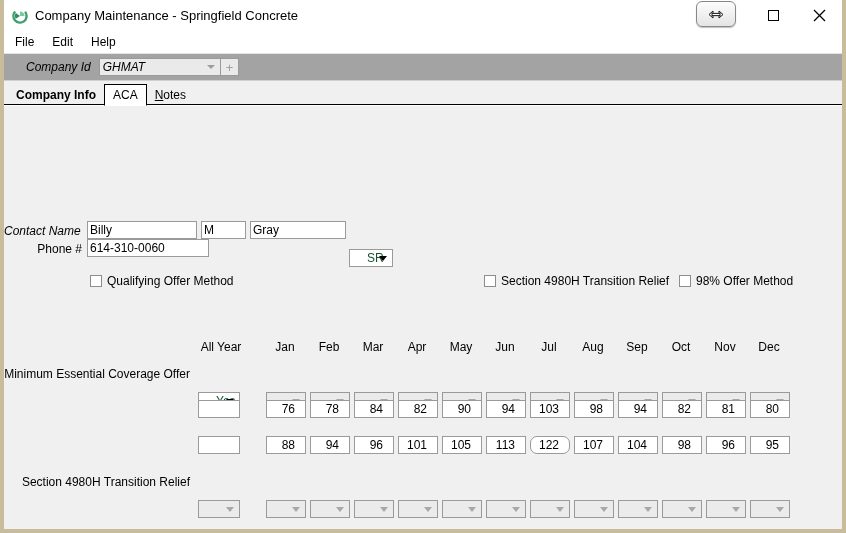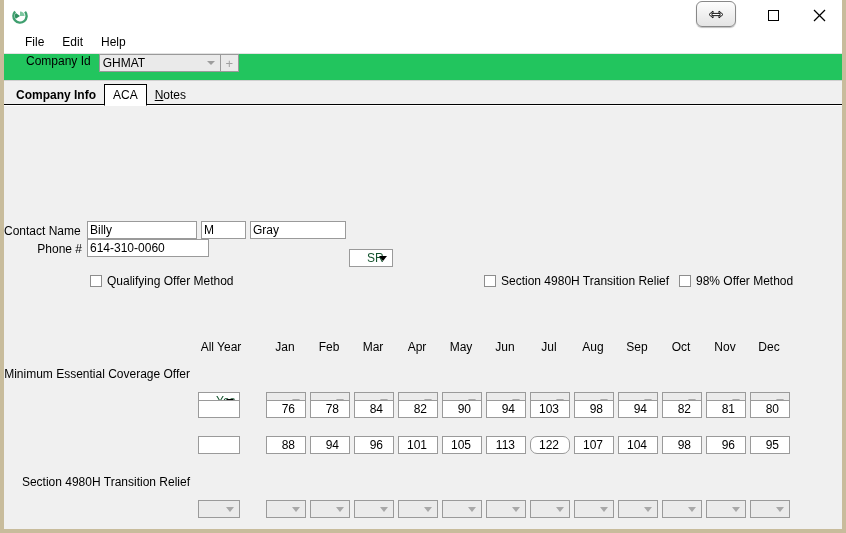--- a/index.html
+++ b/index.html
@@ -85,38 +85,40 @@
     box-shadow: 0 1px 1px rgba(0,0,0,.25);
     display: flex; align-items: center; justify-content: center;
   }
 
   
   .menubar {
     height: 22px;
     background: #ffffff;
     display: flex;
     align-items: center;
-    padding-left: 12px;
+    padding-left: 2px;
     flex: 0 0 auto;
   }
   .menu-item {
     padding: 2px 9px;
     font-size: 12px;
     color: #000;
   }
 
   
   .idstrip {
     height: 26px;
-    background: #22c55e;
+    background: #a3a3a3;
     border-top: 1px solid #e3e3e3;
     border-bottom: 1px solid #d0d0d0;
     display: flex;
+    align-items: center;
     padding-left: 22px;
     flex: 0 0 auto;
+    font-style: italic;
   }
   .idstrip .lbl { margin-right: 8px; font-size: 12px; }
   .combo-disabled {
     width: 122px; height: 18px;
     background: #eaeaea;
     border: 1px solid #9a9a9a;
     display: flex; align-items: center;
     box-sizing: border-box;
     font-size: 12px;
     padding-left: 3px;
@@ -264,20 +266,21 @@
 <div class="window">
 
   <div class="titlebar">
     <span class="app-icon">
       <svg width="16" height="16" viewBox="0 0 16 16">
         <circle cx="8" cy="8" r="6.6" fill="none" stroke="#3f9f6f" stroke-width="2.4" stroke-dasharray="30 12" transform="rotate(-40 8 8)"></circle>
         <path d="M8 3.4 A4.6 4.6 0 0 1 12.6 8 L8 8 Z" fill="#7ec7a0"></path>
         <path d="M8 8 L3.8 10.8 A4.6 4.6 0 0 1 3.9 5.0 Z" fill="#2f8f5f"></path>
       </svg>
     </span>
+    <span class="title-text">Company Maintenance - Springfield Concrete</span>
 
     <div class="win-controls">
       <div class="win-btn min">
         <span class="dash"></span>
       </div>
       <div class="win-btn max">
         <span class="sq"></span>
       </div>
       <div class="win-btn close">
         <svg width="13" height="13" viewBox="0 0 13 13">
@@ -312,21 +315,21 @@
   </div>
 
   <div class="tabstrip">
     <div class="tab bold">Company Info</div>
     <div class="tab active">ACA</div>
     <div class="tab"><u>N</u>otes</div>
   </div>
 
   <div class="body">
 
-    <div class="lbl-right" style="left:0px; top:118px; width:76px;">Contact Name</div>
+    <div class="lbl-right" style="left:0px; top:118px; width:76px;font-style:italic;">Contact Name</div>
     <div class="txt" style="left:83px; top:115px; width:110px;">Billy</div>
     <div class="txt" style="left:197px; top:115px; width:45px;">M</div>
     <div class="txt" style="left:246px; top:115px; width:96px;">Gray</div>
     <div class="combo" style="left:345px; top:115px; width:44px;">
       <span>SR</span>
       <span class="arr"></span>
     </div>
 
     <div class="lbl-right" style="left:2px; top:136px; width:76px;">Phone #</div>
     <div class="txt" style="left:83px; top:133px; width:122px;">614-310-0060</div>

